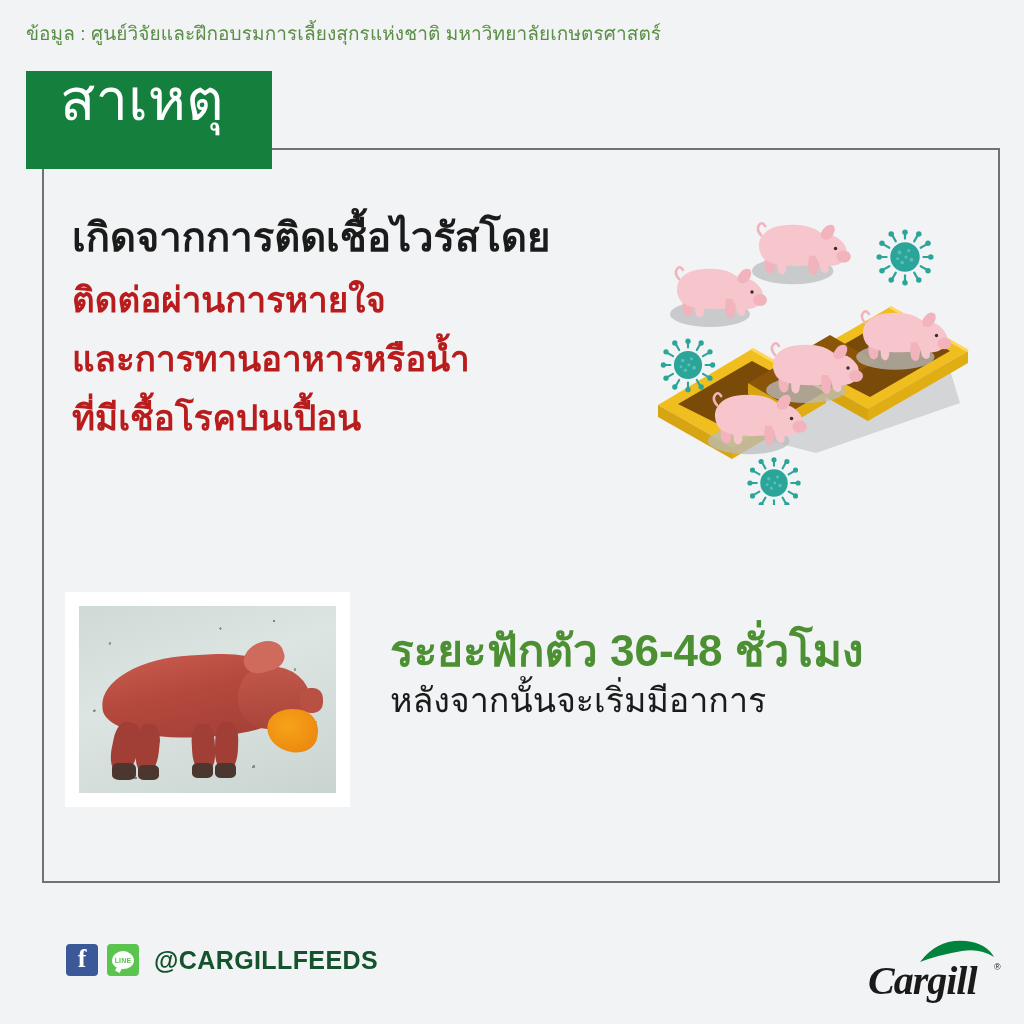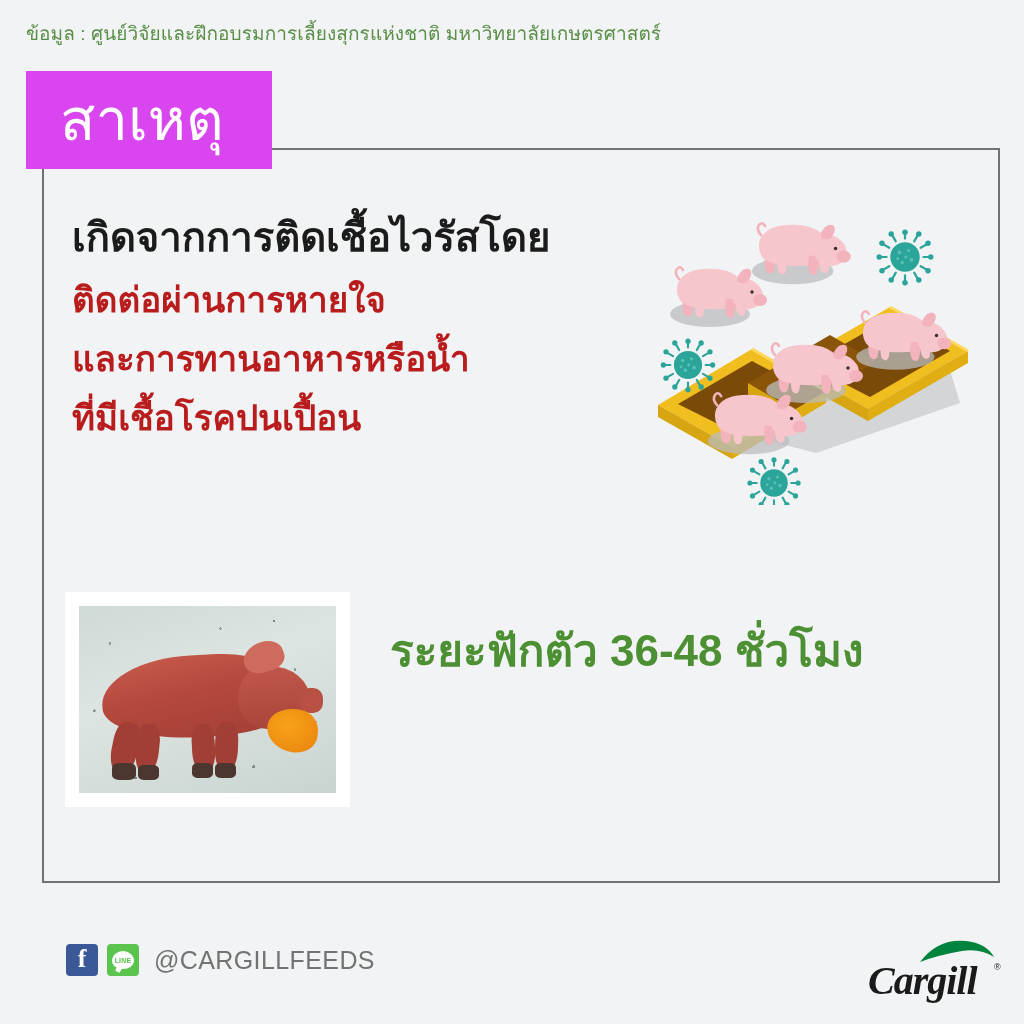--- a/index.html
+++ b/index.html
@@ -20,22 +20,22 @@
 
   
   .content-frame{
     position:absolute;left:42px;top:148px;width:958px;height:735px;
     border:2px solid #707277;background:transparent;box-sizing:border-box;
   }
 
   
   .section-badge{
     position:absolute;left:26px;top:71px;width:246px;height:98px;
-    background:#d946ef;
-    display:flex;align-items:center;justify-content:flex-start;
+    background:#15803d;
+    display:flex;align-items:flex-start;justify-content:flex-start;
     box-sizing:border-box;padding-left:34px;
     z-index:5;
   }
   .section-badge-label{
     color:#ffffff;font-size:58px;line-height:1;font-weight:400;white-space:nowrap;
   }
 
   
   .headline{
     position:absolute;left:72px;top:215px;width:600px;z-index:4;
@@ -147,21 +147,21 @@
   .line-bubble{
     width:22px;height:18px;background:#fff;border-radius:50% 50% 50% 50%/55% 55% 45% 45%;
     position:relative;display:flex;align-items:center;justify-content:center;
   }
   .line-bubble::after{
     content:"";position:absolute;left:4px;bottom:-3px;width:5px;height:5px;
     background:#fff;transform:rotate(28deg);
   }
   .line-text{color:#5ac44e;font-size:7px;font-weight:bold;letter-spacing:.2px;line-height:1;}
   .social-handle{
-    font-size:25px;color:#737373;letter-spacing:.4px;margin-left:6px;white-space:nowrap;
+    font-size:25px;color:#14532d;letter-spacing:.4px;margin-left:6px;white-space:nowrap;font-weight:bold;
   }
   .brand-logo{
     position:absolute;right:10px;top:8px;width:152px;height:74px;
   }
   .brand-logo svg{width:100%;height:100%;display:block;}
 </style>
 </head>
 <body>
 
 <div id="stage">
@@ -318,20 +318,21 @@
       <div class="hoof h4"></div>
       <div class="pig-head"></div>
       <div class="pig-ear"></div>
       <div class="pig-snout"></div>
       <div class="discharge"></div>
     </div>
   </div>
 
   <div class="incubation">
     <div class="incubation-main">ระยะฟักตัว 36-48 ชั่วโมง</div>
+    <div class="incubation-sub">หลังจากนั้นจะเริ่มมีอาการ</div>
   </div>
 
   <div class="footer">
     <div class="social">
       <div class="icon-sq fb"></div>
       <div class="icon-sq line">
         <div class="line-bubble">
           <span class="line-text">LINE</span>
         </div>
       </div>

